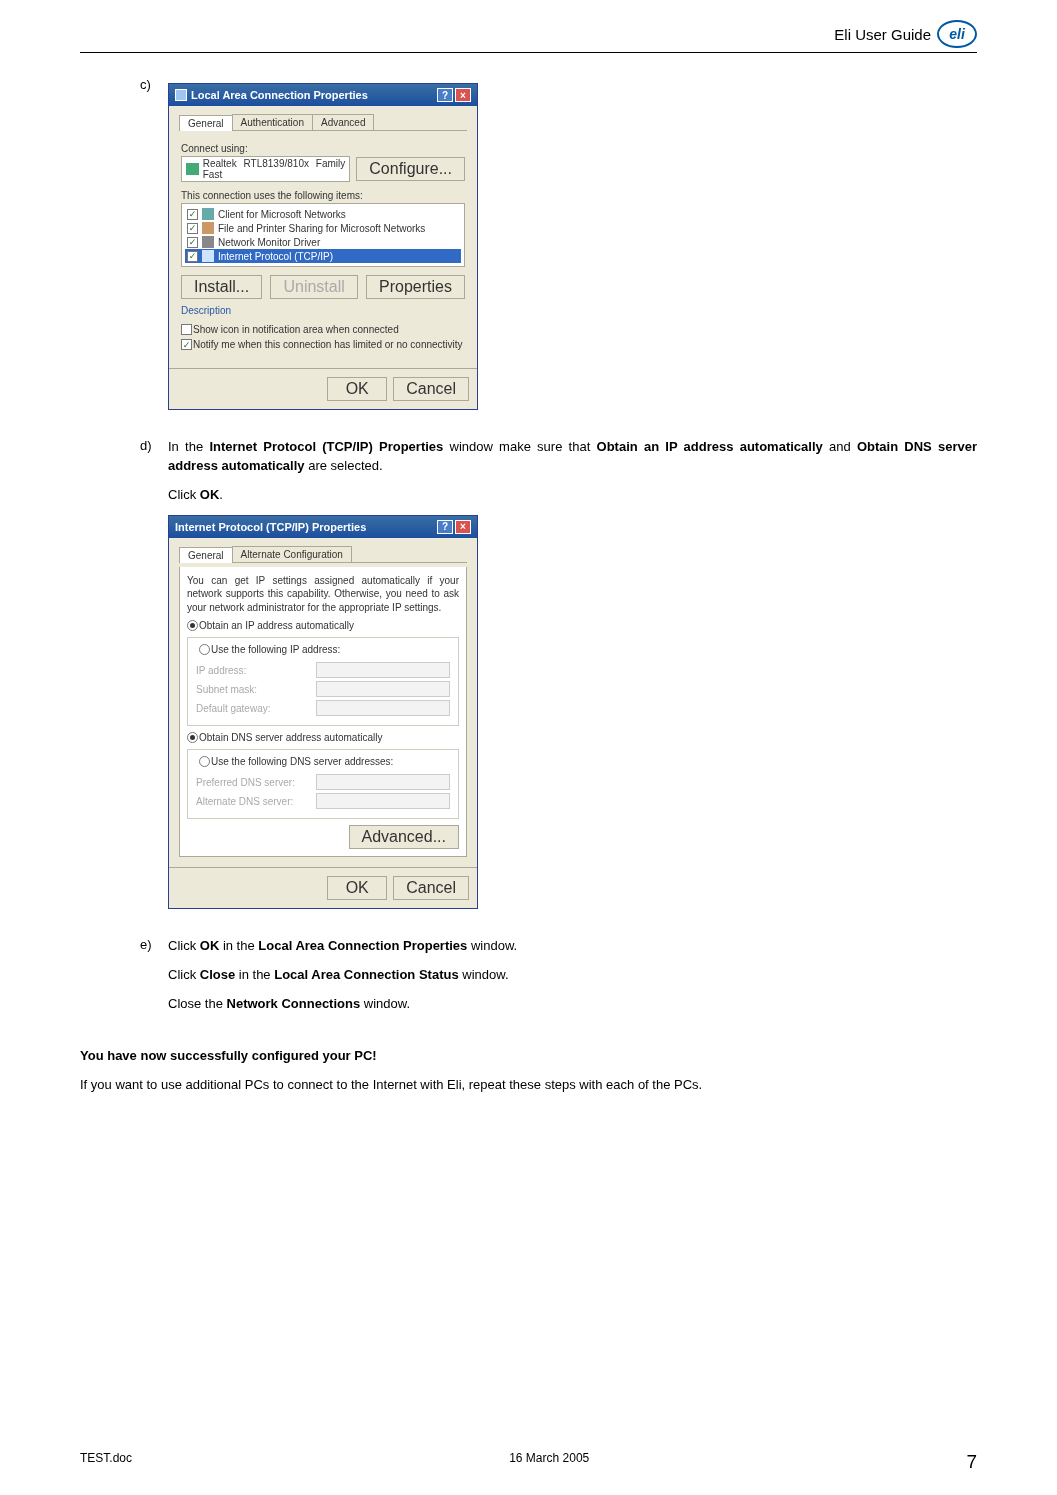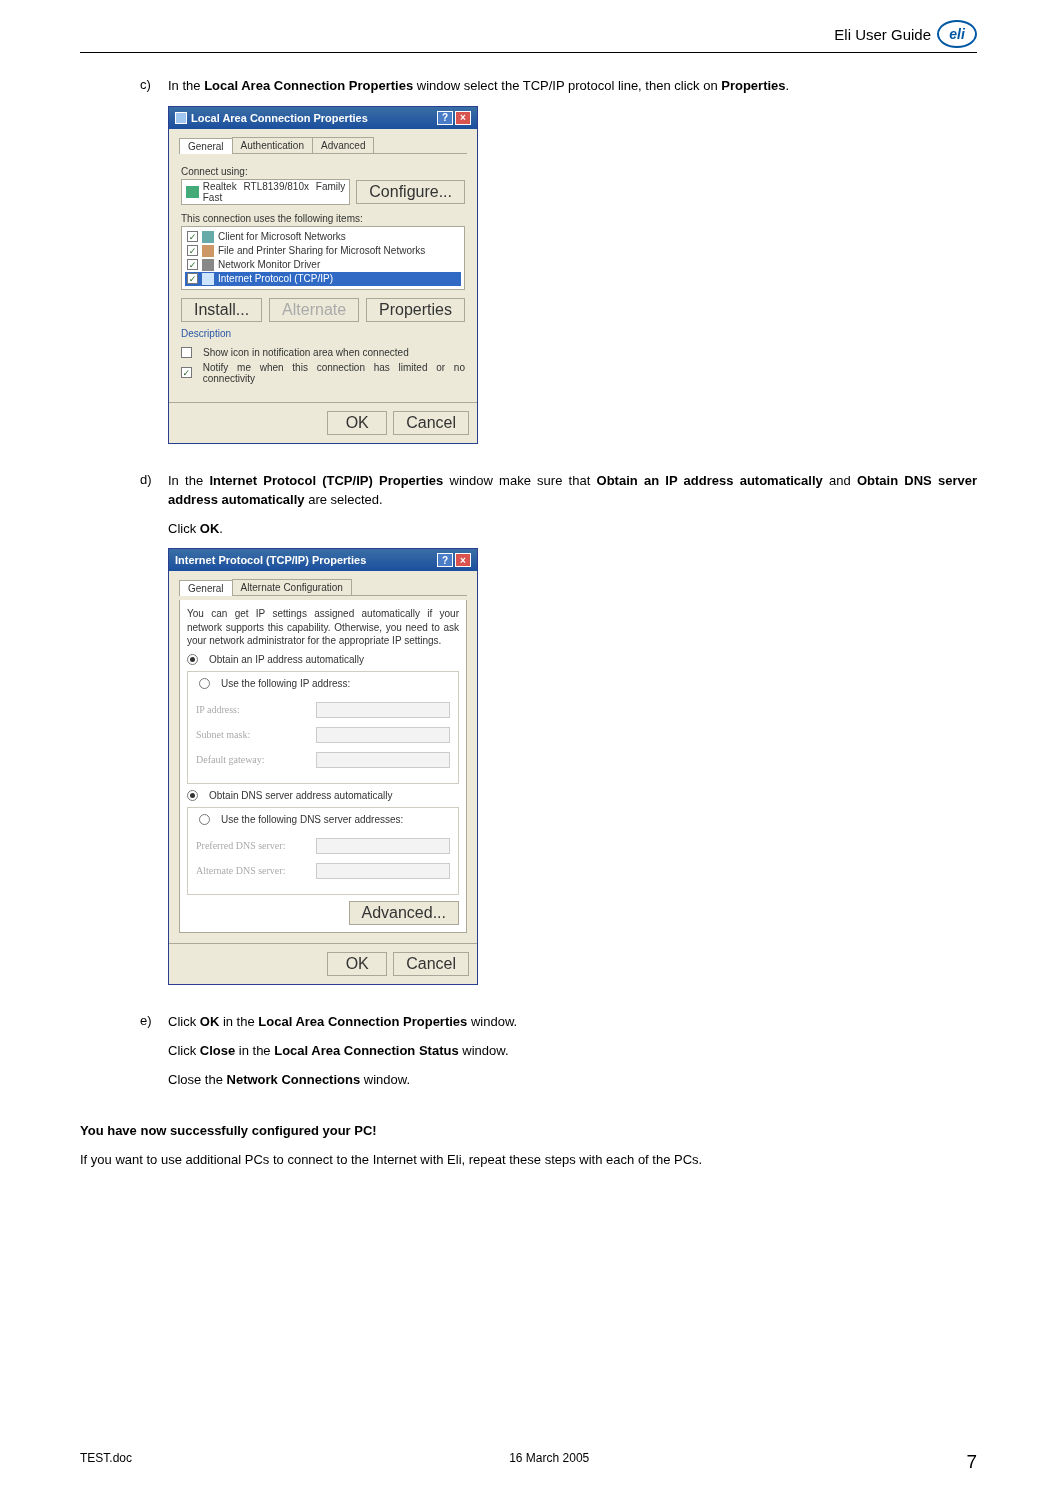--- a/index.html
+++ b/index.html
@@ -145,26 +145,26 @@
   .xp-icon-tcp { background:#cfe5ff;}
   .xp-btnrow {
     display:flex; justify-content:space-between; gap:6px; margin-top:8px;
   }
   .xp-desc-label { color:#2a56a7; font-size:10px; margin-top:6px;}
   .xp-desc { font-size:10px; color:#444; line-height:1.3;}
   .xp-footer {
     display:flex; justify-content:flex-end; gap:6px;
     padding:8px; border-top:1px solid #aca899; background:#ece9d8;
   }
-  .xp-check-row { display:flex; align-items:center; gap:11px; font-size:10px; margin:4px 0;}
+  .xp-check-row { display:flex; align-items:center; gap:1px; font-size:10px; margin:4px 0;}
   .xp-group {
     border:1px solid #d0ccc0; margin:6px 0; padding:8px 8px 6px 8px; position:relative;
   }
   .xp-grid-row {
-    display:flex; align-items:center; gap:10px; margin:9px 0;font-family:Liberation Serif, serif;
+    display:flex; align-items:center; gap:10px; margin:3px 0;
   }
   .xp-grid-label { width:110px; font-size:10px; color:#aaa;}
   .xp-grid-input { flex:1; height:16px; border:1px solid #ccc; background:#f3f3f3;}
   .xp-note { font-size:10px; line-height:1.35; margin-bottom:6px;}
   .xp-adv-row { display:flex; justify-content:flex-end; margin-top:6px;}
 
   .success { font-weight:bold; margin: 24px 0 10px 0; text-align:left;}
   .followup { line-height:1.45; }
 
   .footer {
@@ -188,23 +188,20 @@
     <span class="logo">
       <span class="logo-oval">eli</span>
     </span>
   </div>
 
   <div class="content">
 
     <div class="step">
       <div class="step-marker">c)</div>
       <div class="step-body">
-        <p>
-          <span>In the </span><span class="b">Local Area Connection Properties</span><span> window select the TCP/IP protocol line, then click on </span><span class="b">Properties</span><span>.</span>
-        </p>
 
         <div class="xp-dialog" style="width:310px;">
           <div class="xp-title">
             <span class="xp-title-left">
               <span class="xp-title-icon"></span>
               <span>Local Area Connection Properties</span>
             </span>
             <span class="xp-title-btns">
               <span class="xp-title-btn help">?</span>
               <span class="xp-title-btn">×</span>
@@ -245,21 +242,21 @@
                 </div>
                 <div class="xp-list-row sel">
                   <span class="xp-check" style="color:#2a6b2a;">✓</span>
                   <span class="xp-icon-sm xp-icon-tcp"></span>
                   <span>Internet Protocol (TCP/IP)</span>
                 </div>
               </div>
 
               <div class="xp-btnrow">
                 <div class="xp-btn">Install...</div>
-                <div class="xp-btn disabled">Alternate</div>
+                <div class="xp-btn disabled">Uninstall</div>
                 <div class="xp-btn">Properties</div>
               </div>
 
               <div class="xp-desc-label">Description</div>
 
               <div class="xp-check-row" style="margin-top:8px;">
                 <span class="xp-check"></span>
                 <span>Show icon in notification area when connected</span>
               </div>
               <div class="xp-check-row">

